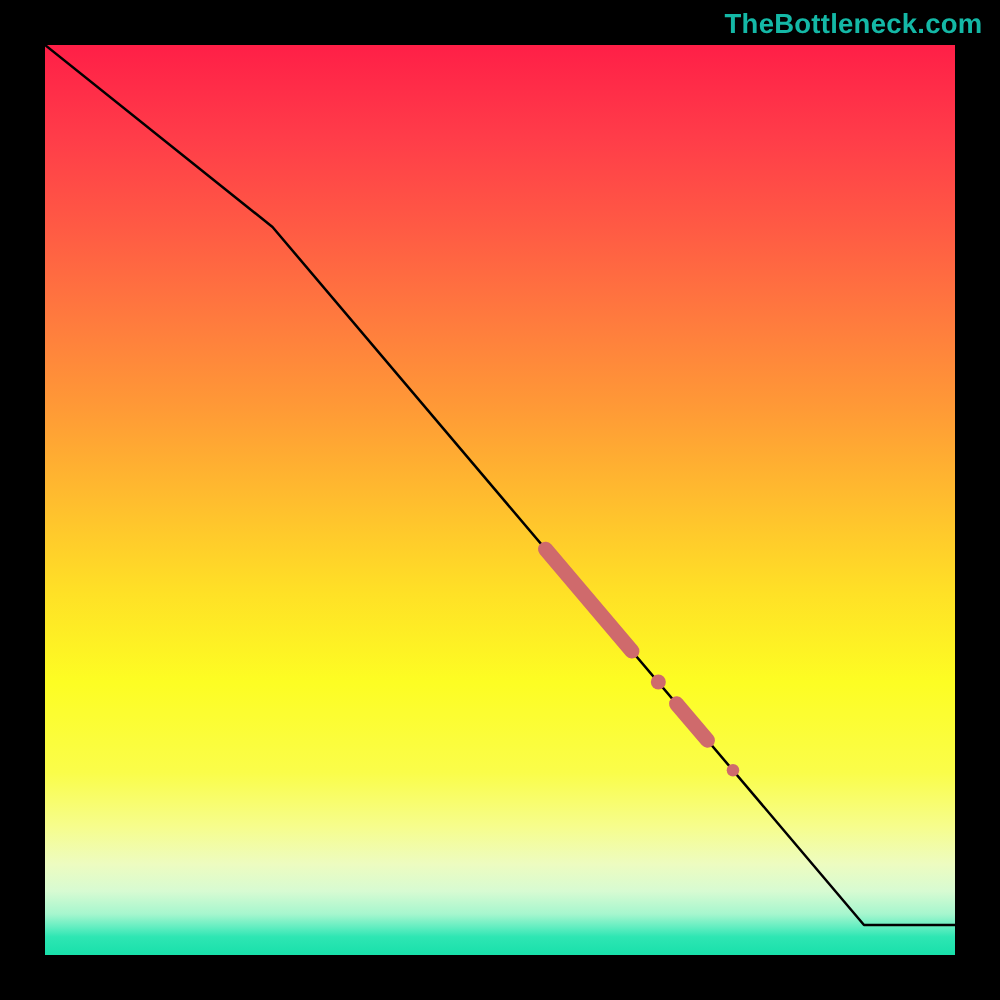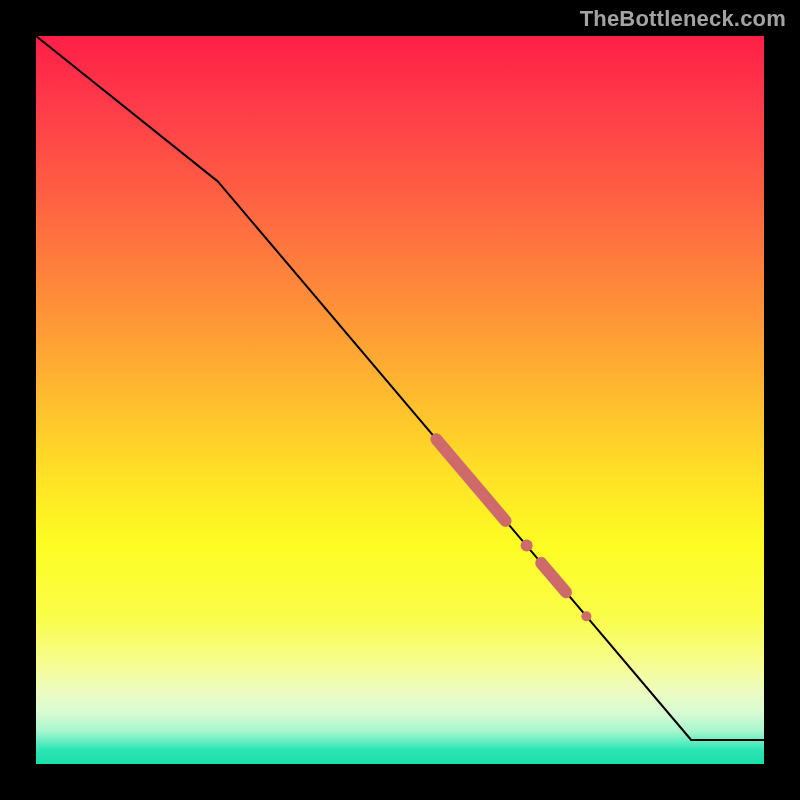--- a/index.html
+++ b/index.html
@@ -52,21 +52,21 @@
     position: absolute;
     inset: 0;
     width: 100%;
     height: 100%;
     display: block;
   }
   .watermark {
     position: absolute;
     top: 6px;
     right: 14px;
-    color: #a3a3a3;
+    color: #14b8a6;
     font-size: 22px;
     font-weight: 600;
     letter-spacing: 0.2px;
     user-select: none;
   }
 </style>
 </head>
 <body>
 
 <div class="stage">

